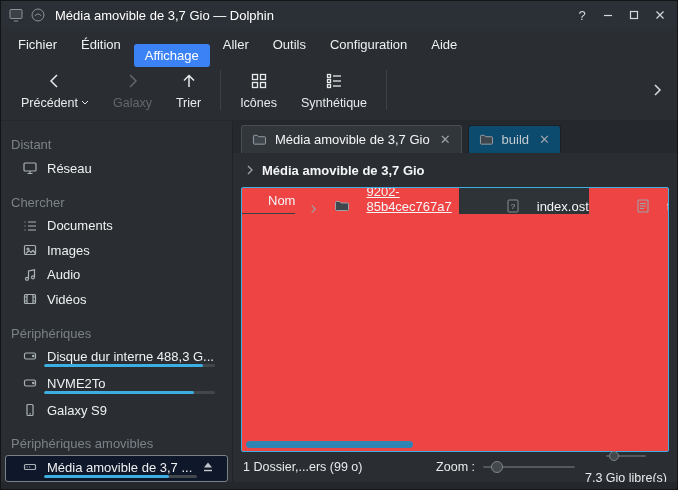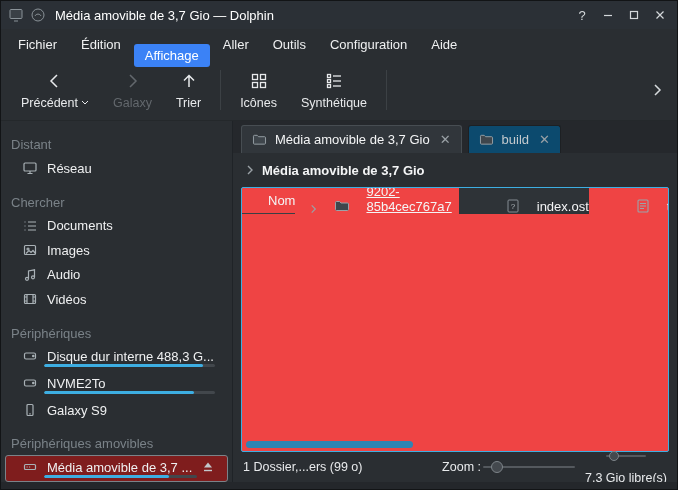--- a/index.html
+++ b/index.html
@@ -41,21 +41,21 @@
   
   .sidebar { width:232px; flex:0 0 232px; border-right:1px solid #1f2327; padding-top:8px;
              display:flex; flex-direction:column; overflow:hidden; }
   .side-header { padding:6px 10px 4px 10px; color:#7a8288; font-size:13px; margin-top:8px; }
   .side-header:first-child { margin-top:2px; }
   .side-item { position:relative; height:27px; display:flex; align-items:center; gap:9px;
                padding:0 12px 0 16px; margin:0 4px; border:1px solid transparent; border-radius:3px;
                color:#eff0f1; white-space:nowrap;text-align:center; }
   .side-item .icon { width:16px; height:16px; flex:0 0 16px; color:#a9b1b6; }
   .side-item.device { height:29px; padding-bottom:3px; }
-  .side-item.selected { border-color:#7b8389; background:#7f1d1d; }
+  .side-item.selected { border-color:#7b8389; background:#0f172a; }
   .usage { position:absolute; left:38px; right:12px; bottom:3px; height:3px; background:#42474c; border-radius:2px; overflow:hidden; }
   .side-item.selected .usage { right:30px; }
   .usage-fill { height:100%; background:#3daee2; border-radius:2px; }
   .eject { margin-left:auto; color:#c2c8cc; width:14px; height:14px; }
 
   
   .main { flex:1; display:flex; flex-direction:column; min-width:0; }
 
   .tabbar { height:32px; flex:0 0 32px; display:flex; align-items:flex-end; padding:3px 8px 0 8px; gap:6px;
             background:#25282c; }
@@ -78,21 +78,21 @@
   .file-row .ficon { width:16px; height:16px; flex:0 0 16px; }
   .file-row.current { background:#2e3337; }
   .fname.underlined { text-decoration:underline; }
   .hscroll { position:absolute; left:4px; right:4px; bottom:3px; height:7px; }
   .hscroll .handle { height:7px; background:#2f84b4; border-radius:3.5px; }
 
   
   .statusbar { height:30px; flex:0 0 30px; display:flex; align-items:center; padding:0 10px; gap:10px;
                font-size:12.5px; color:#e8eaec; }
   .status-summary { flex:1; white-space:nowrap; overflow:hidden; }
-  .zoom-group { display:flex; align-items:center; gap:2px; }
+  .zoom-group { display:flex; align-items:center; gap:8px; }
   .slider { position:relative; width:92px; height:14px; }
   .slider .groove { position:absolute; left:0; right:0; top:6px; height:2px; background:#54595e; border-radius:1px; }
   .slider .knob { position:absolute; top:1px; width:12px; height:12px; border-radius:50%;
                   background:#44494e; border:1px solid #7d8489; }
   .slider.small { width:40px; }
   .slider.small .knob { width:10px; height:10px; top:2px; }
   .free-group { display:flex; align-items:center; gap:8px;flex-direction:column; }
 
   .bottom-strip { height:7px; flex:0 0 7px; background:#24272b; }
 </style>

